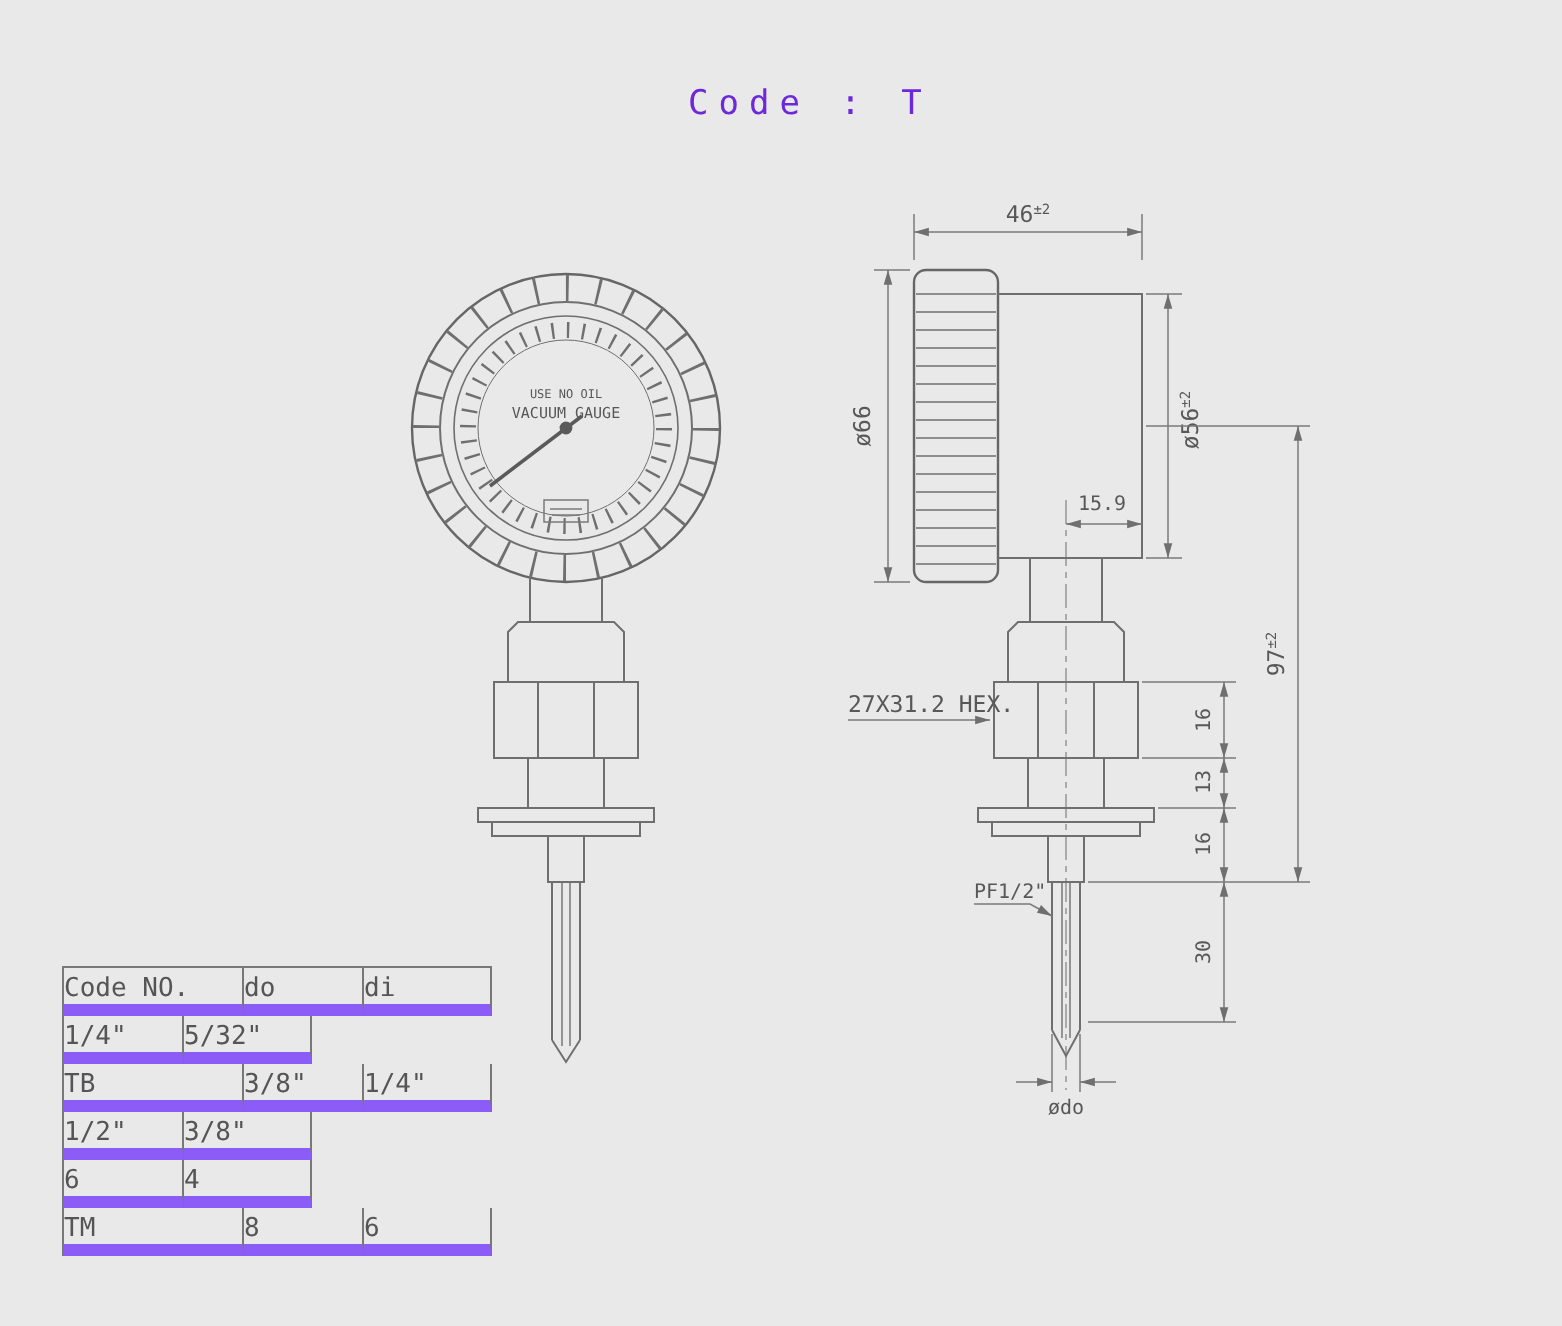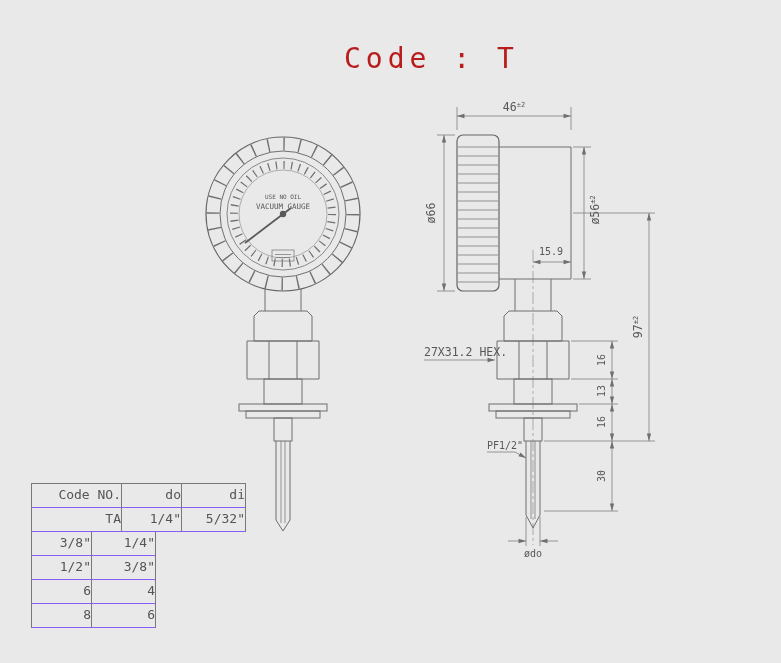--- a/index.html
+++ b/index.html
@@ -5,21 +5,21 @@
   html,body{margin:0;padding:0;}
   body{
     width:781px;height:663px;
     background:#e9e9e9;
     overflow:hidden;
     position:relative;
     font-family:"DejaVu Sans Mono", monospace;
   }
   #title{
     position:absolute; left:344px; top:42px;
-    font-size:28px; letter-spacing:5px; color:#b91c1c;
+    font-size:17px; letter-spacing:5px; color:#6d28d9;
     font-family:"DejaVu Sans Mono", monospace;
   }
   #drawing{ position:absolute; left:0; top:0; }
   svg text{
     stroke:none; fill:#585858;
     font-family:"DejaVu Sans Mono", monospace;
   }
   .t6{font-size:6px;} .t8{font-size:7.5px;}
   .t10{font-size:10px;} .t11{font-size:11.5px;}
   .sup{font-size:7px;}
@@ -29,22 +29,22 @@
   .cl{stroke:#8f8f8f; fill:none; stroke-width:0.7; stroke-dasharray:12 3 3 3;}
   
   .spec-table{
     position:absolute; left:31px; top:483px;
     border-left:1px solid #787878; border-top:1px solid #787878;
     color:#555; font-size:13px;
   }
   .spec-table .tr{display:flex;}
   .spec-table .td{
     box-sizing:border-box; height:24px; line-height:22px;
-    border-right:1px solid #787878; border-bottom:1px solid #8b5cf6;
-    text-align:right;
+    border-right:1px solid #787878; border-bottom:6px solid #8b5cf6;
+    text-align:left;
   }
   .c0{width:90px;} .c1{width:60px;} .c2{width:64px;}
 </style>
 </head>
 <body>
 
 <div id="title">Code : T</div>
 
 <svg id="drawing" width="781" height="663" viewBox="0 0 781 663">
   <defs>
@@ -191,33 +191,34 @@
   </g>
 </svg>
 
 <div class="spec-table">
   <div class="tr">
     <div class="td c0">Code NO.</div>
     <div class="td c1">do</div>
     <div class="td c2">di</div>
   </div>
   <div class="tr">
-    <div class="td c0">TA</div>
     <div class="td c1">1/4"</div>
     <div class="td c2">5/32"</div>
   </div>
   <div class="tr">
+    <div class="td c0">TB</div>
     <div class="td c1">3/8"</div>
     <div class="td c2">1/4"</div>
   </div>
   <div class="tr">
     <div class="td c1">1/2"</div>
     <div class="td c2">3/8"</div>
   </div>
   <div class="tr">
     <div class="td c1">6</div>
     <div class="td c2">4</div>
   </div>
   <div class="tr">
+    <div class="td c0">TM</div>
     <div class="td c1">8</div>
     <div class="td c2">6</div>
   </div>
 </div>
 
 </body></html>

